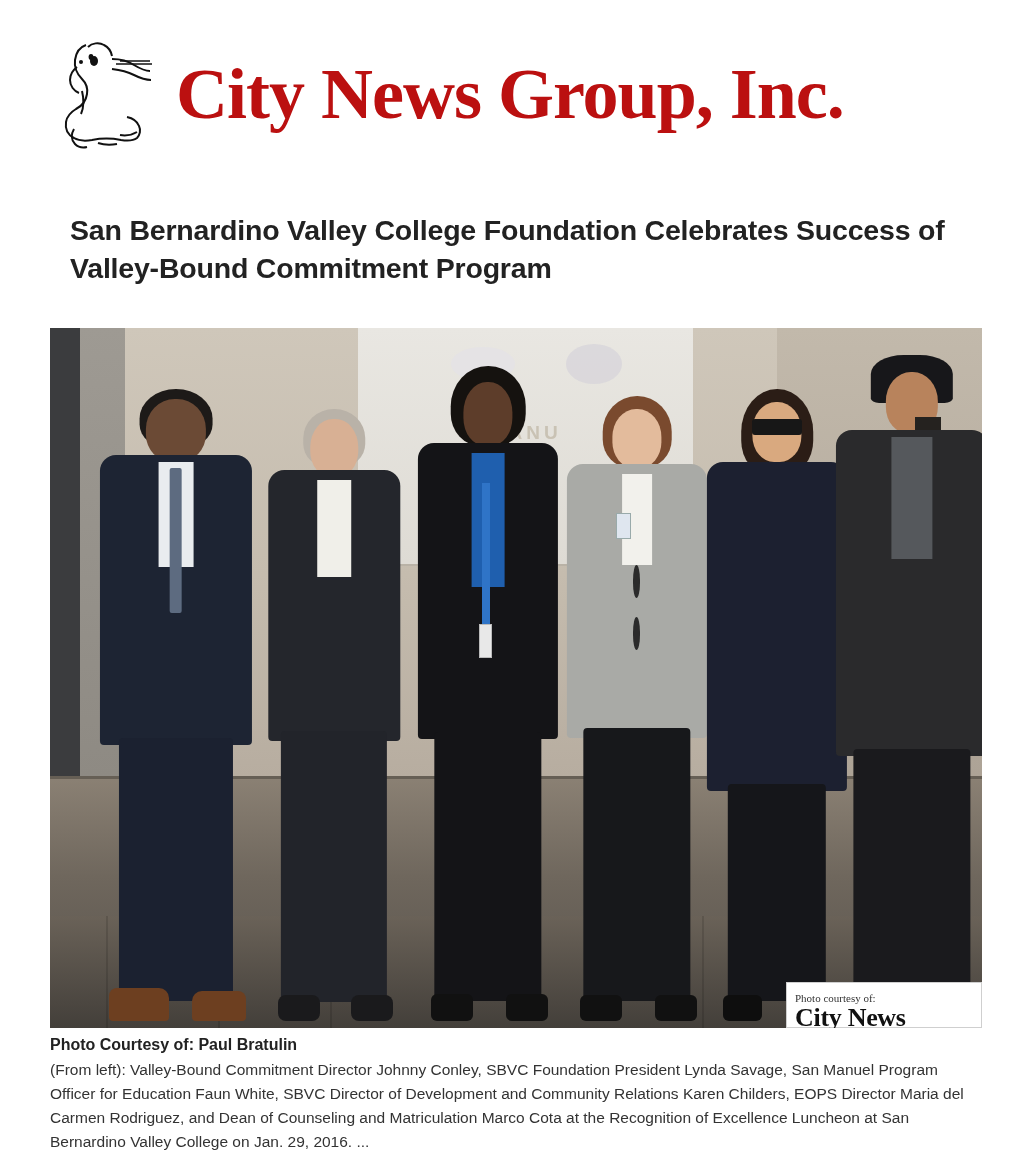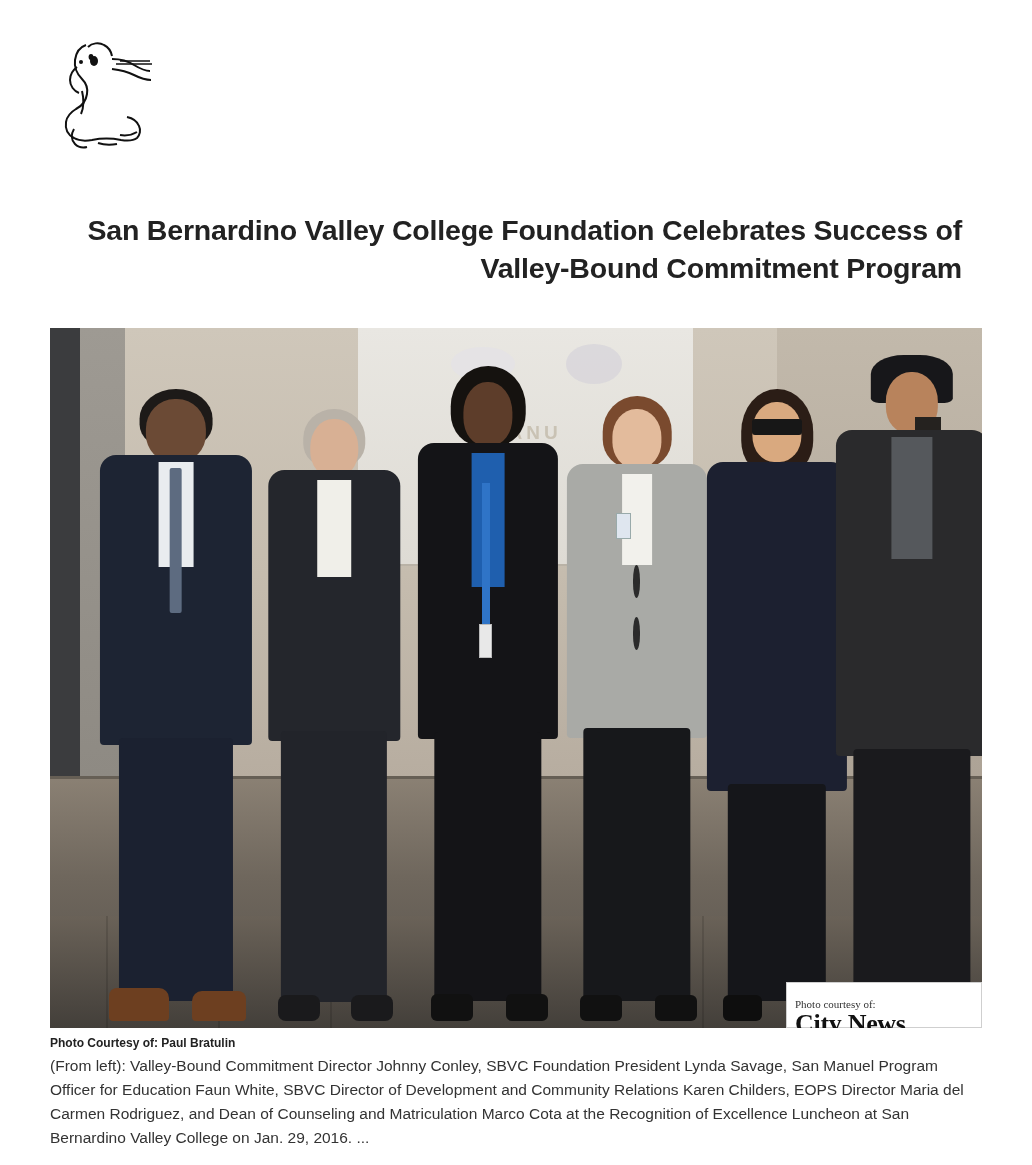--- a/index.html
+++ b/index.html
@@ -42,21 +42,21 @@
     font-size: 72px;
     line-height: 1;
     color: #bb1010;
     letter-spacing: -1px;
     margin-left: 6px;
     white-space: nowrap;
   }
 
   
   .headline {
-    text-align: right;
+    text-align: left;
     font-size: 28.5px;
     font-weight: bold;
     line-height: 1.33;
     color: #222222;
     padding: 28px 70px 0 70px;
     letter-spacing: -0.2px;
   }
 
   
   .photo-wrap {
@@ -170,41 +170,41 @@
   }
 
   
   .watermark {
     position: absolute;
     right: 0; bottom: 0;
     width: 196px;
     height: 46px;
     background: #ffffff;
     border: 1px solid #cfcfcf;
-    padding: 15px 8px 0 8px;
+    padding: 9px 8px 0 8px;
   }
   .watermark .wm-small {
     font-family: "Liberation Serif", serif;
     font-size: 11px;
     color: #333;
     line-height: 1.1;
   }
   .watermark .wm-big {
     font-family: "Liberation Serif", serif;
     font-weight: bold;
     font-size: 26px;
     color: #111;
     line-height: 1.1;
     letter-spacing: -0.3px;
   }
 
   
   .credit {
     margin: 8px 50px 0 50px;
-    font-size: 12px;
+    font-size: 16px;
     font-weight: bold;
     color: #222;
   }
   .caption {
     margin: 4px 50px 0 50px;
     width: 932px;
     font-size: 15.5px;
     line-height: 1.55;
     color: #333333;
   }
@@ -229,20 +229,21 @@
           <path d="M48 112c6 2 13 2 19 1"></path>
           <path d="M70 104c6 1 12 0 17-3"></path>
           <path d="M32 60c2 8 2 16-1 23"></path>
         </g>
         <g fill="#111">
           <ellipse cx="41" cy="26" rx="2.4" ry="3"></ellipse>
           <circle cx="31" cy="31" r="2"></circle>
         </g>
       </svg>
     </div>
+    <div class="masthead-title">City News Group, Inc.</div>
   </div>
 
   <h1 class="headline">San Bernardino Valley College Foundation Celebrates Success of Valley-Bound Commitment Program</h1>
 
   <div class="photo-wrap">
     <div class="photo">
       <div class="wall"></div>
       <div class="wall-right"></div>
       <div class="wall-panel-left"></div>
       <div class="wall-dark-strip"></div>

